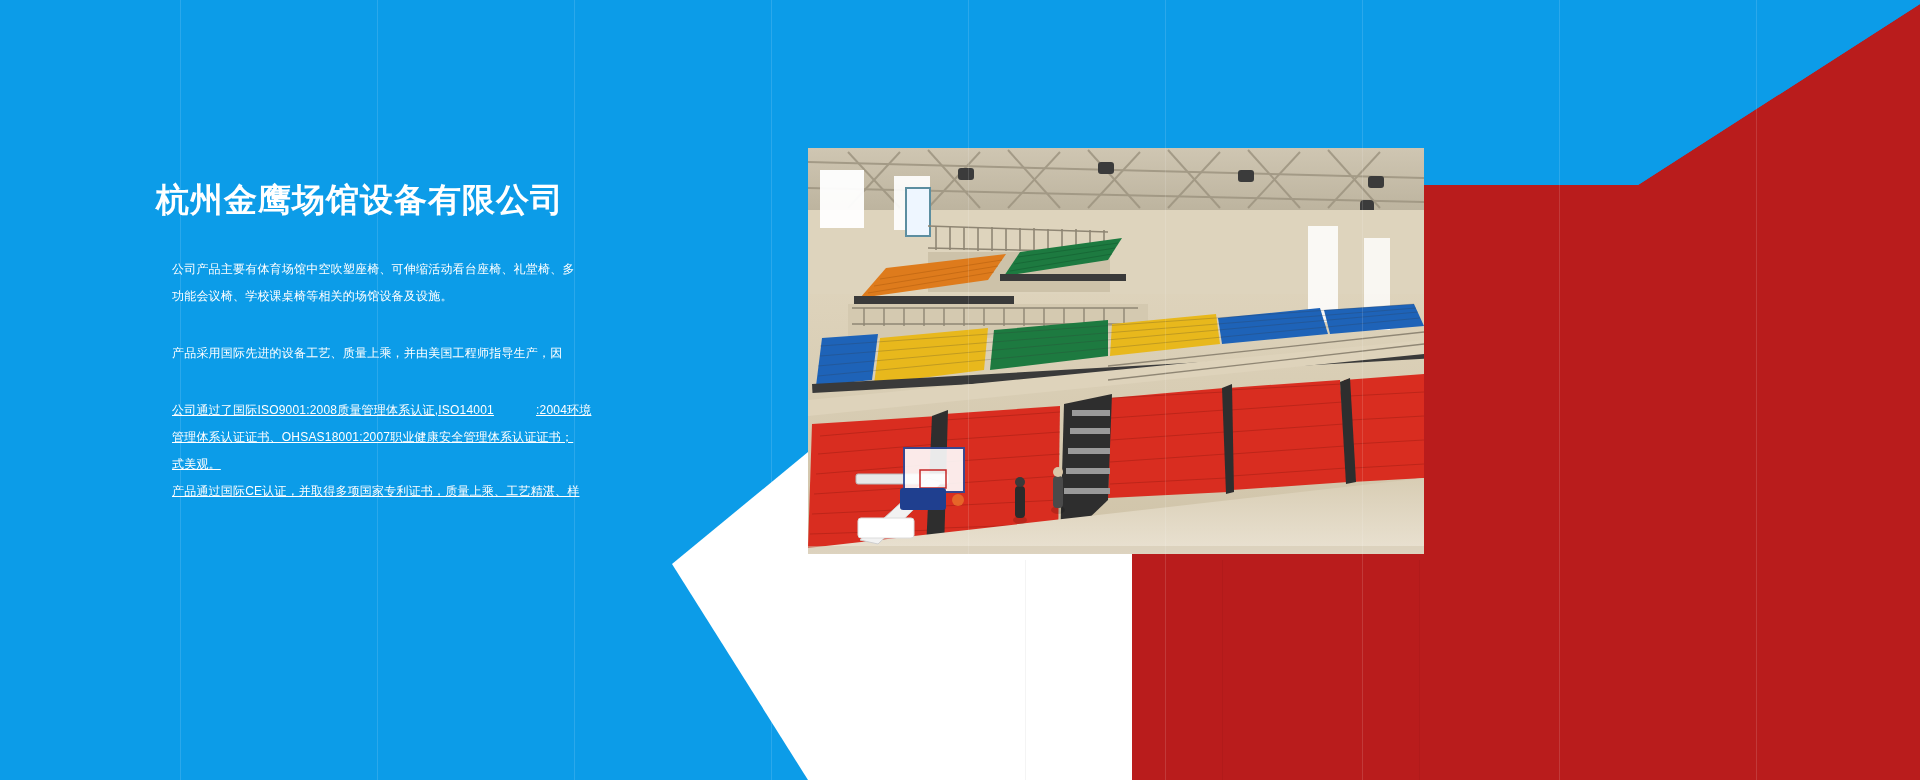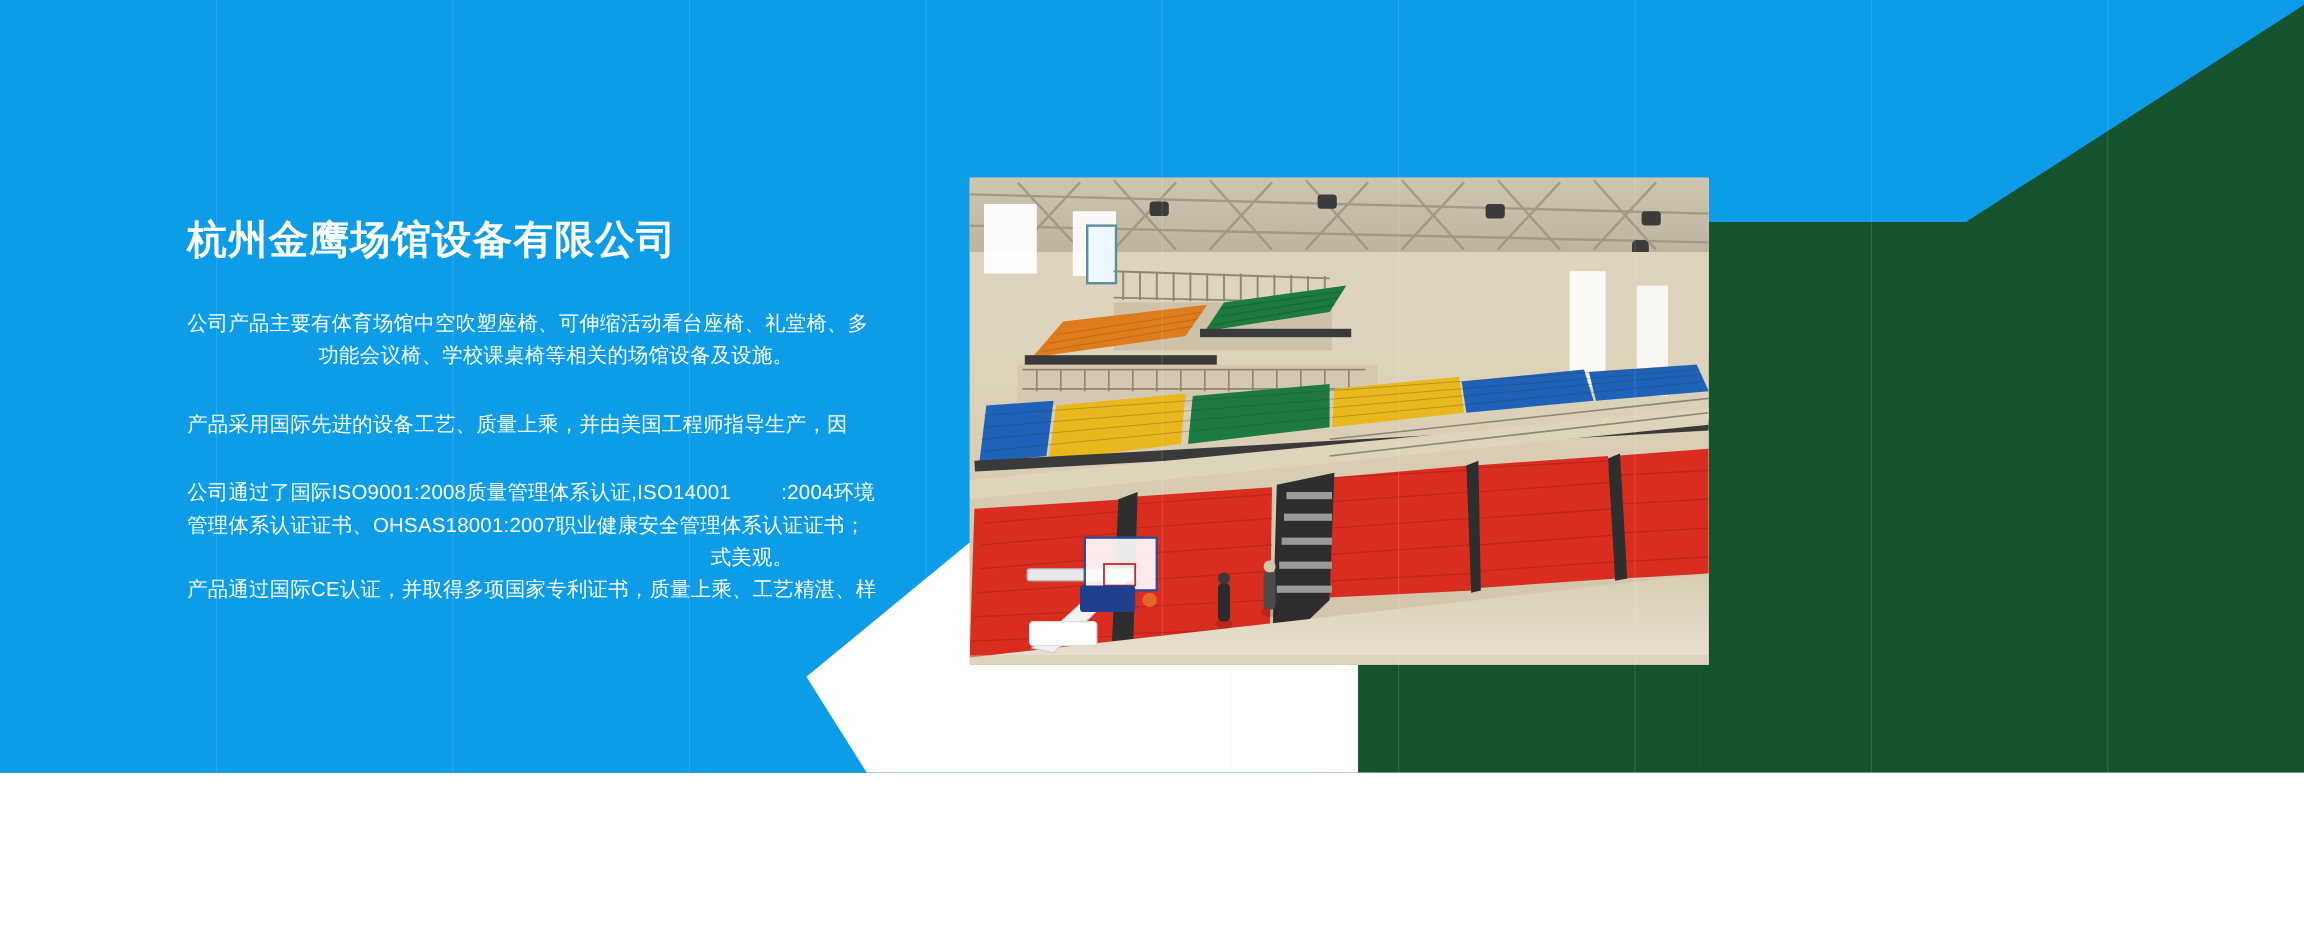--- a/index.html
+++ b/index.html
@@ -4,23 +4,23 @@
 <title>Company Banner</title>
 <style>
   html, body {
     margin: 0;
     padding: 0;
     background: #ffffff;
   }
   #stage {
     position: relative;
     width: 1920px;
-    height: 644px;
+    height: 780px;
     overflow: hidden;
-    background: #14532d;
+    background: #b91c1c;
     font-family: "Liberation Sans", "DejaVu Sans", sans-serif;
   }
   
   .blue-main {
     position: absolute;
     left: 0; top: 0;
     width: 1100px;
     height: 780px;
     background: #0c9ce8;
   }
@@ -82,28 +82,27 @@
     font-family: "DejaVu Serif", "Liberation Serif", serif;
     font-weight: bold;
     font-size: 33px;
     line-height: 44px;
     letter-spacing: 1px;
     margin: 0 0 34px 0;
     white-space: nowrap;
   }
   .para {
     color: #ffffff;
-    font-size: 17px;
+    font-size: 12px;
     line-height: 27px;
-    margin: 0 0 30px 0;
+    margin: 0 0 30px 16px;
     width: 505px;
     letter-spacing: 0.2px;
-    text-align: right;
-  }
-  .para:last-child { margin-bottom: 0; }
+  }
+  .para:last-child { margin-bottom: 0; text-decoration: underline; }
   .para .nowrapline { display: block; white-space: nowrap; }
   .gapspace { display: inline-block; width: 42px; }
 
   
   .photo-frame {
     position: absolute;
     left: 808px;
     top: 148px;
     width: 616px;
     height: 406px;

